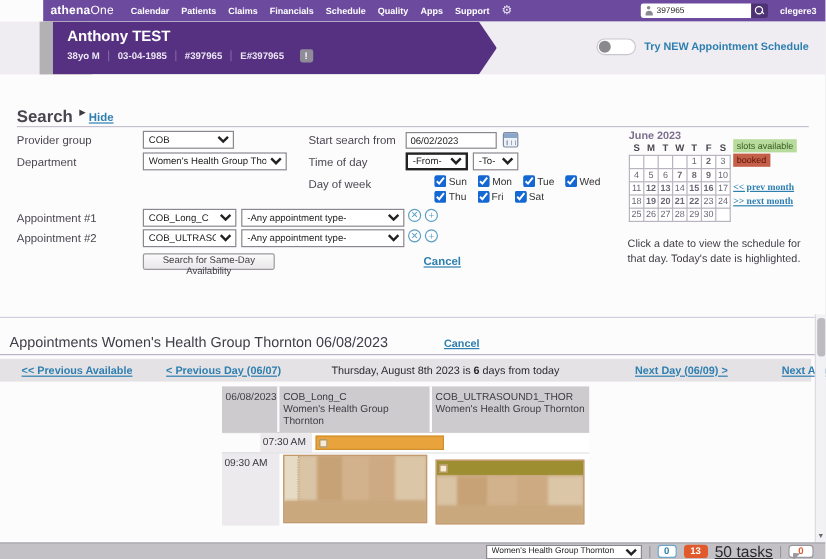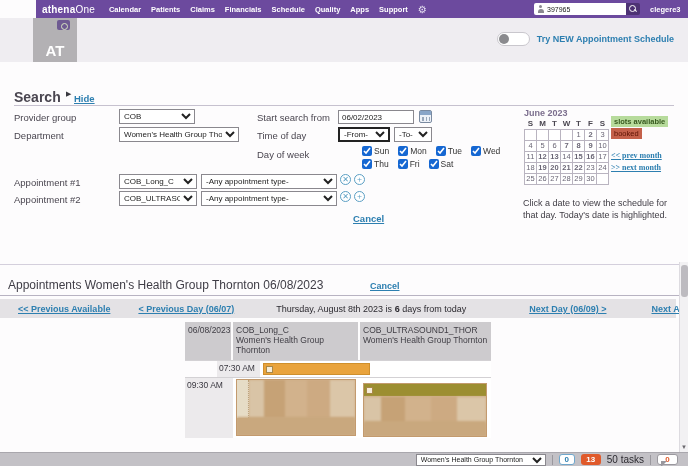--- a/index.html
+++ b/index.html
@@ -98,21 +98,21 @@
   table.mini td {
     width:12px; height:11px; border:1px solid #b9b4c0; font-size:7.5px; color:#6a6675;
     text-align:center; background:#fff; cursor:pointer;
   }
   td.cal-booked { background:#c97a5c; color:#7c2408; font-weight:bold; }
   td.cal-avail { background:#a9cf8e; color:#2f5a1c; font-weight:bold; }
   td.cal-selected { background:#f1ecc0; color:#8a6a22; font-weight:bold; }
   td.cal-today { color:#2525cc; font-weight:bold; }
   td.cal-empty { background:#fff; }
   .legend { position:absolute; font-size:7.5px; padding:1px 3px; color:#2e2a14; }
-  .legend.avail { left:611px; top:116px; background:#b7db9c; color:#37591f;font-weight:bold; }
+  .legend.avail { left:611px; top:116px; background:#b7db9c; color:#37591f; }
   .legend.booked { left:611px; top:128px; background:#c4604a; color:#5e1203; }
   .cal-link { position:absolute; font-size:8px; font-weight:bold;font-family:Liberation Serif, serif; }
   .cal-note { position:absolute; left:523px; font-size:9px; color:#3f3c44; width:155px; }
 
   
   .sect-sep { position:absolute; left:0; top:264px; width:680px; border-top:1px solid #d4cfdc; }
   .appt-title { position:absolute; left:8px; top:278px; font-size:12px; color:#3f3d46; }
   .appt-cancel { position:absolute; left:370px; top:281px; font-size:9px; font-weight:bold; }
   .appt-rule { position:absolute; left:0px; top:295px; width:681px; border-top:1px solid #b8b3c2; }
   .daynav {
@@ -157,21 +157,21 @@
 
   
   .bottombar {
     position:absolute; left:0; bottom:0; width:688px; height:14px; background:#c3c1c6; border-top:1px solid #a9a7ad;
     display:flex; align-items:center; justify-content:flex-end; gap:6px; padding:0 10px; font-size:9px;
   }
   .bottombar select { height:12px; font-size:7px; width:130px; }
   .bb-div { width:1px; height:10px; background:#9a989e; }
   .badge-blue { min-width:16px; height:11px; background:#fff; border:1px solid #6fa7cc; border-radius:3px; color:#2d7fb0; font-size:8px; font-weight:bold; display:flex; align-items:center; justify-content:center; padding:0 3px; }
   .badge-orange { min-width:20px; height:11px; background:#e05a2b; border-radius:3px; color:#fff; font-size:8px; font-weight:bold; display:flex; align-items:center; justify-content:center; padding:0 3px; }
-  .bb-tasks { color:#2c2a30; font-size:10px; }
+  .bb-tasks { color:#2c2a30; font-size:13px;text-decoration:underline; }
   .chat-bubble { position:relative; width:21px; height:11px; background:#fff; border:1px solid #9a989e; border-radius:3px; color:#e05a2b; font-size:8px; font-weight:bold; display:flex; align-items:center; justify-content:center; }
   .chat-bubble::after { content:""; position:absolute; left:3px; bottom:-3px; border:3px solid transparent; border-top-color:#9a989e; border-left-color:#9a989e; width:0; height:0; }
 </style>
 </head>
 <body>
 
 <div class="page">
 
   <div class="topnav">
     <span class="logo"><b>athena</b><span>One</span></span>
@@ -196,20 +196,30 @@
     </span>
     <span class="user-name">clegere3</span>
     <span class="logout lnk" style="color:#fff;text-decoration:none;">Log out</span>
   </div>
 
   <div class="banner-row">
     <div class="avatar">
       <span class="cam"></span>
       <span class="initials">AT</span>
     </div>
+    <div class="banner">
+      <div class="pname">Anthony TEST</div>
+      <div class="meta">
+        <span class="m">38yo M</span>
+        <span class="m">03-04-1985</span>
+        <span class="m">#397965</span>
+        <span class="m">E#397965</span>
+        <span class="alert-badge">!</span>
+      </div>
+    </div>
     <div class="toggle-wrap">
       <span class="toggle">
           <span class="knob"></span>
         </span>
       <span class="toggle-label">Try NEW Appointment Schedule</span>
     </div>
   </div>
 
   <div class="search-title">Search</div>
   <span class="collapse-arrow">▶</span>
@@ -285,20 +295,21 @@
   <span class="flabel" style="left:14px;top:194px;">Appointment #2</span>
   <select style="position:absolute;left:119px;top:191px;width:78px;">
     <option>COB_ULTRASOUND</option>
   </select>
   <select style="position:absolute;left:201px;top:191px;width:136px;">
     <option>-Any appointment type-</option>
   </select>
   <span class="round-ico" style="position:absolute;left:340px;top:191px;">✕</span>
   <span class="round-ico" style="position:absolute;left:354px;top:191px;">＋</span>
 
+  <button class="btn" style="left:119px;top:211px;width:110px;">Search for Same-Day Availability</button>
   <span class="lnk" style="position:absolute;left:353px;top:213px;font-size:9.5px;font-weight:bold;">Cancel</span>
 
   <div class="mini-cal-title">June 2023</div>
   <table class="mini">
     <thead>
         <tr>
           <th>S</th>
           <th>M</th>
           <th>T</th>
           <th>W</th>

